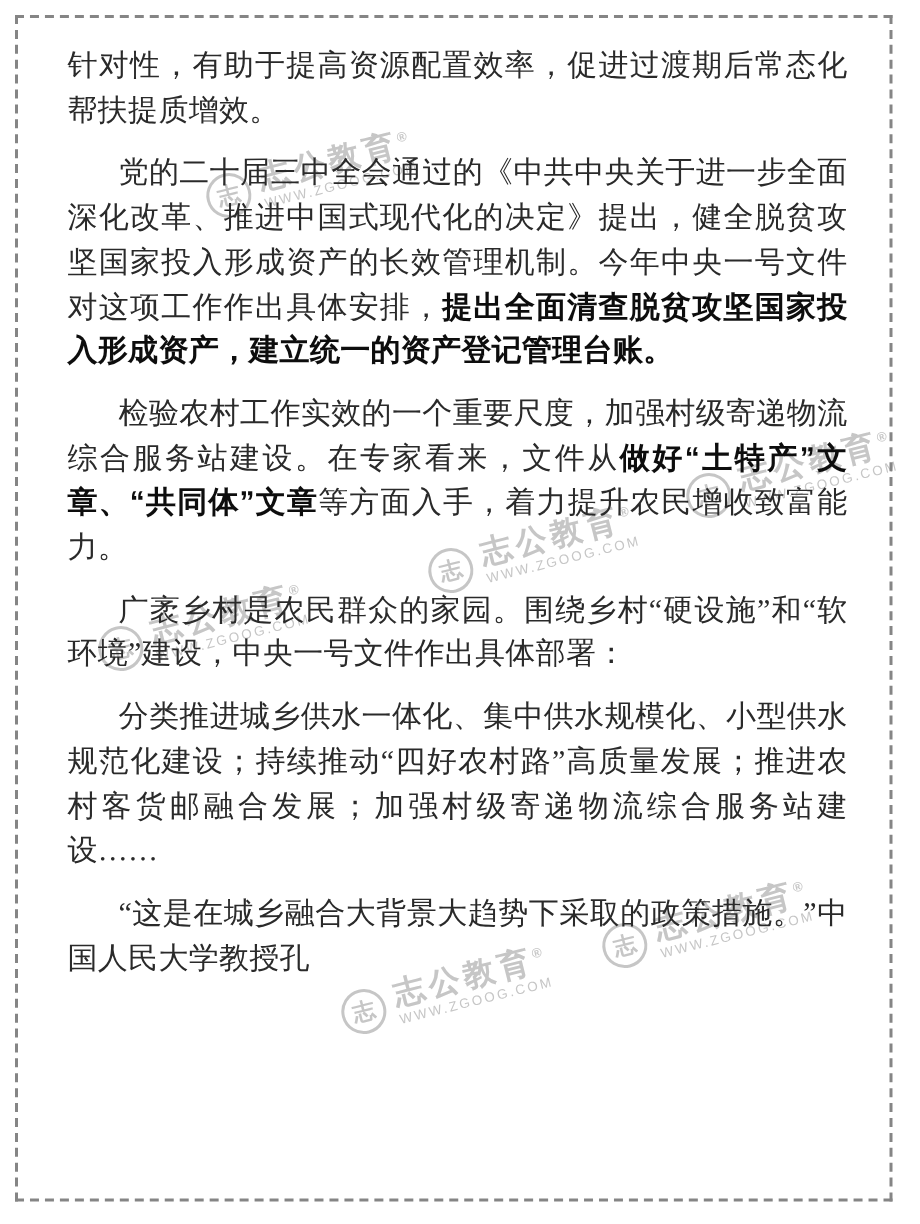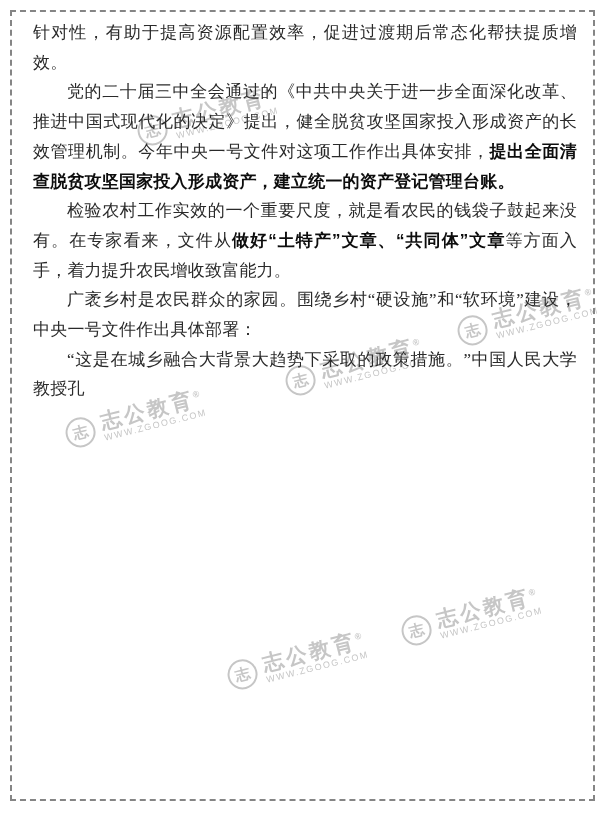--- a/index.html
+++ b/index.html
@@ -31,22 +31,22 @@
     z-index:3;
     pointer-events:none;
   }
   .article{
     position:absolute;
     left:33px;top:18px;
     width:544px;
     z-index:2;
   }
   .para{
-    margin:0;
-    font-size:17px;
+    margin:12px;
+    font-size:20px;
     line-height:29.7px;
     text-align:justify;
     color:var(--text);
     letter-spacing:0.2px;
   }
   .para.indent{text-indent:34px;}
   .run{font-family:"Liberation Serif","DejaVu Serif",serif;}
   .run.bold,
   .para.heading .run{
     font-family:"Liberation Sans","DejaVu Sans",sans-serif;
@@ -130,19 +130,20 @@
     <span class="wm-logo">志</span>
     <span class="wm-col">
       <span class="wm-brand"><span>志公教育</span><span class="wm-reg">®</span></span>
       <span class="wm-url">WWW.ZGOOG.COM</span>
     </span>
   </div>
 
   <div class="article">
       <p class="para"><span class="run">针对性，有助于提高资源配置效率，促进过渡期后常态化帮扶提质增效。</span></p>
       <p class="para indent"><span class="run">党的二十届三中全会通过的《中共中央关于进一步全面深化改革、推进中国式现代化的决定》提出，健全脱贫攻坚国家投入形成资产的长效管理机制。今年中央一号文件对这项工作作出具体安排，</span><span class="run bold">提出全面清查脱贫攻坚国家投入形成资产，建立统一的资产登记管理台账。</span></p>
-      <p class="para indent"><span class="run">检验农村工作实效的一个重要尺度，就是看农民的钱袋子鼓起来没有。在专家看来，文件从</span><span class="run bold">做好“土特产”文章、“共同体”文章</span><span class="run">等方面入手，着力提升农民增收致富能力。</span></p>
+      <p class="para indent"><span class="run">检验农村工作实效的一个重要尺度，加强村级寄递物流综合服务站建设。在专家看来，文件从</span><span class="run bold">做好“土特产”文章、“共同体”文章</span><span class="run">等方面入手，着力提升农民增收致富能力。</span></p>
       <p class="para indent"><span class="run">广袤乡村是农民群众的家园。围绕乡村“硬设施”和“软环境”建设，中央一号文件作出具体部署：</span></p>
+      <p class="para indent"><span class="run">分类推进城乡供水一体化、集中供水规模化、小型供水规范化建设；持续推动“四好农村路”高质量发展；推进农村客货邮融合发展；加强村级寄递物流综合服务站建设……</span></p>
       <p class="para indent"><span class="run">“这是在城乡融合大背景大趋势下采取的政策措施。”中国人民大学教授孔</span></p>
     </div>
 
   <div class="page-border"></div>
 </div>
 
 </body></html>

